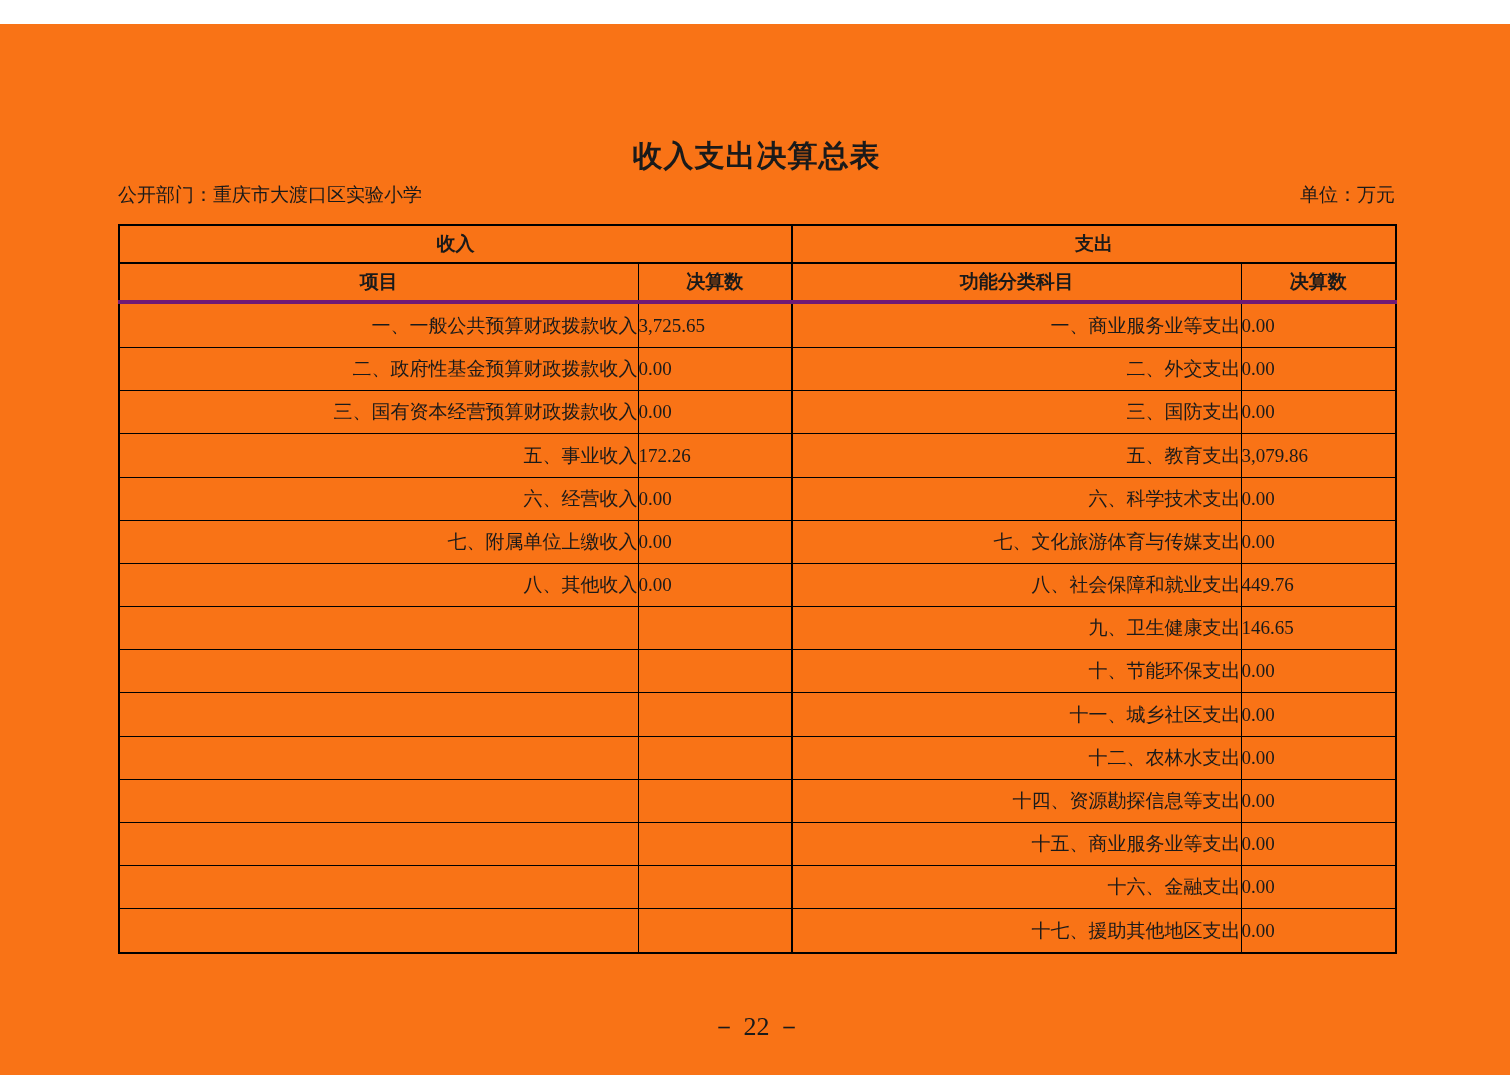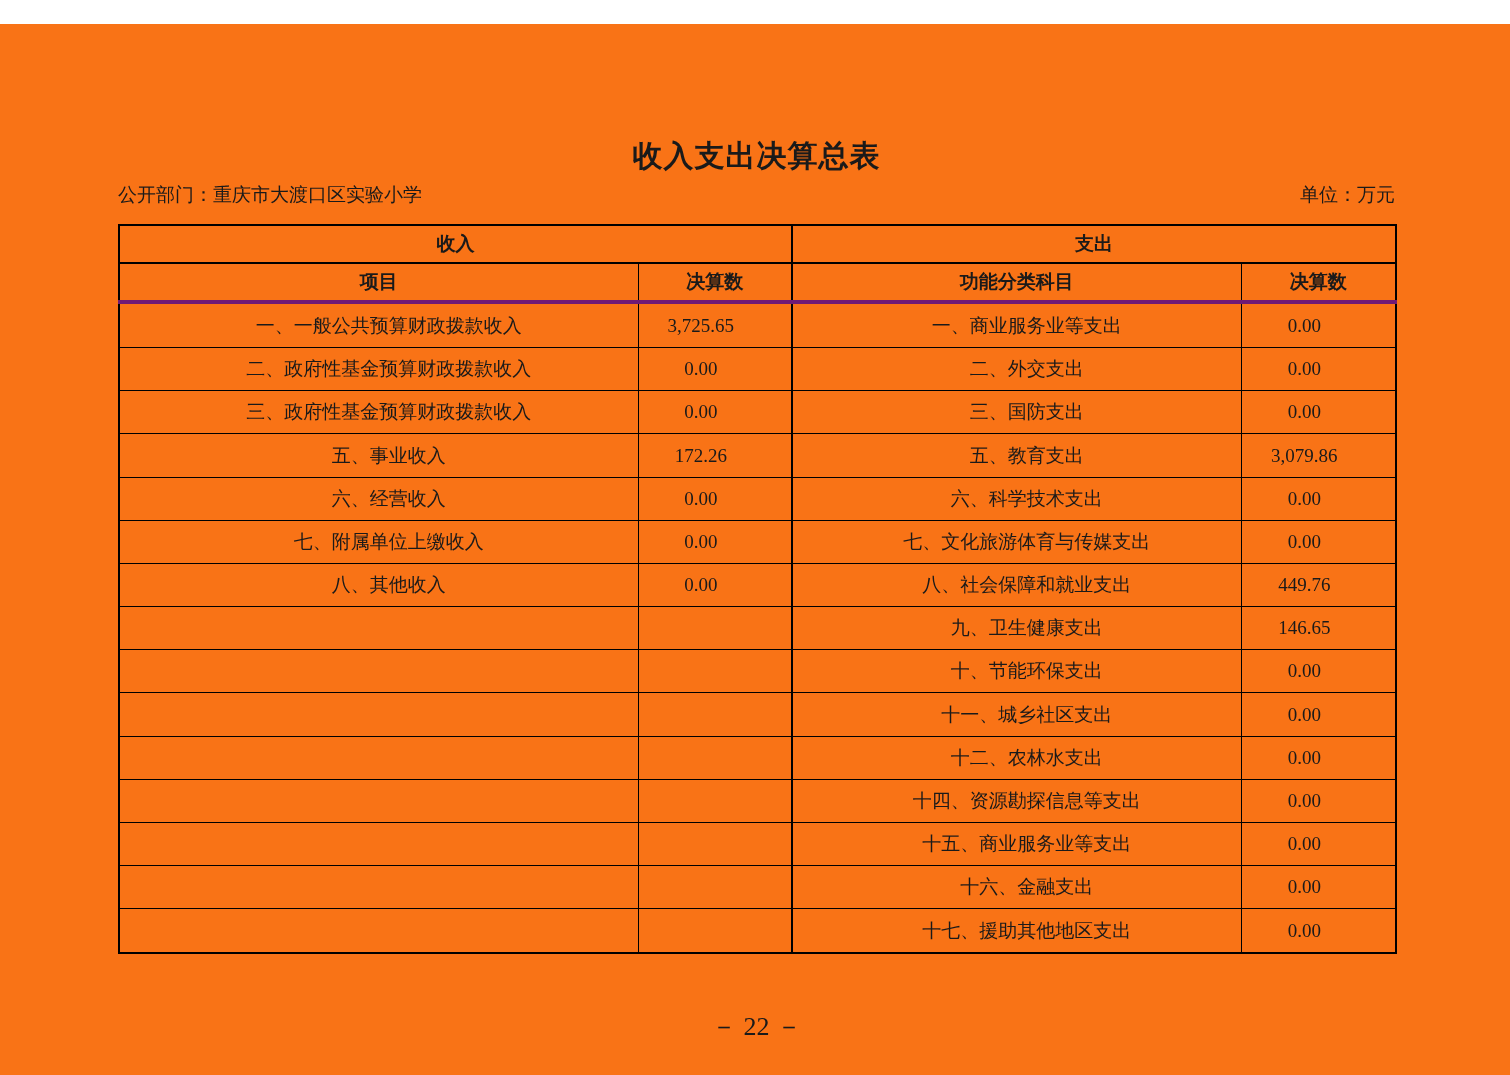--- a/index.html
+++ b/index.html
@@ -50,22 +50,22 @@
   table.summary thead th {
     font-family: "Liberation Sans", "DejaVu Sans", sans-serif;
     font-weight: bold;
     text-align: center;
   }
   tr.section-header-row { height: 38px; border-radius: 6px; }
   tr.col-header-row { height: 39px; }
   tr.section-header-row th { border-bottom: 2px solid #000; }
   tr.col-header-row th { border-bottom: 4px solid #701a75; }
   .expense-start { border-left: 2px solid #000 !important; }
-  td.item-cell { text-align: center; padding-left: 20px; }
-  td.value-cell { text-align: center; padding-right: 28px; }
+  td.item-cell { text-align: right; padding-left: 20px; }
+  td.value-cell { text-align: left; padding-right: 28px; }
   .page-number {
     position: absolute;
     top: 985px; left: 118px; width: 1277px;
     text-align: center;
     font-size: 26px;
   }
 </style>
 </head>
 <body>
 
@@ -106,21 +106,21 @@
   </tr>
 
   <tr>
     <td class="item-cell">二、政府性基金预算财政拨款收入</td>
     <td class="value-cell">0.00</td>
     <td class="item-cell expense-start">二、外交支出</td>
     <td class="value-cell">0.00</td>
   </tr>
 
   <tr>
-    <td class="item-cell">三、政府性基金预算财政拨款收入</td>
+    <td class="item-cell">三、国有资本经营预算财政拨款收入</td>
     <td class="value-cell">0.00</td>
     <td class="item-cell expense-start">三、国防支出</td>
     <td class="value-cell">0.00</td>
   </tr>
 
 
   <tr>
     <td class="item-cell">五、事业收入</td>
     <td class="value-cell">172.26</td>
     <td class="item-cell expense-start">五、教育支出</td>

